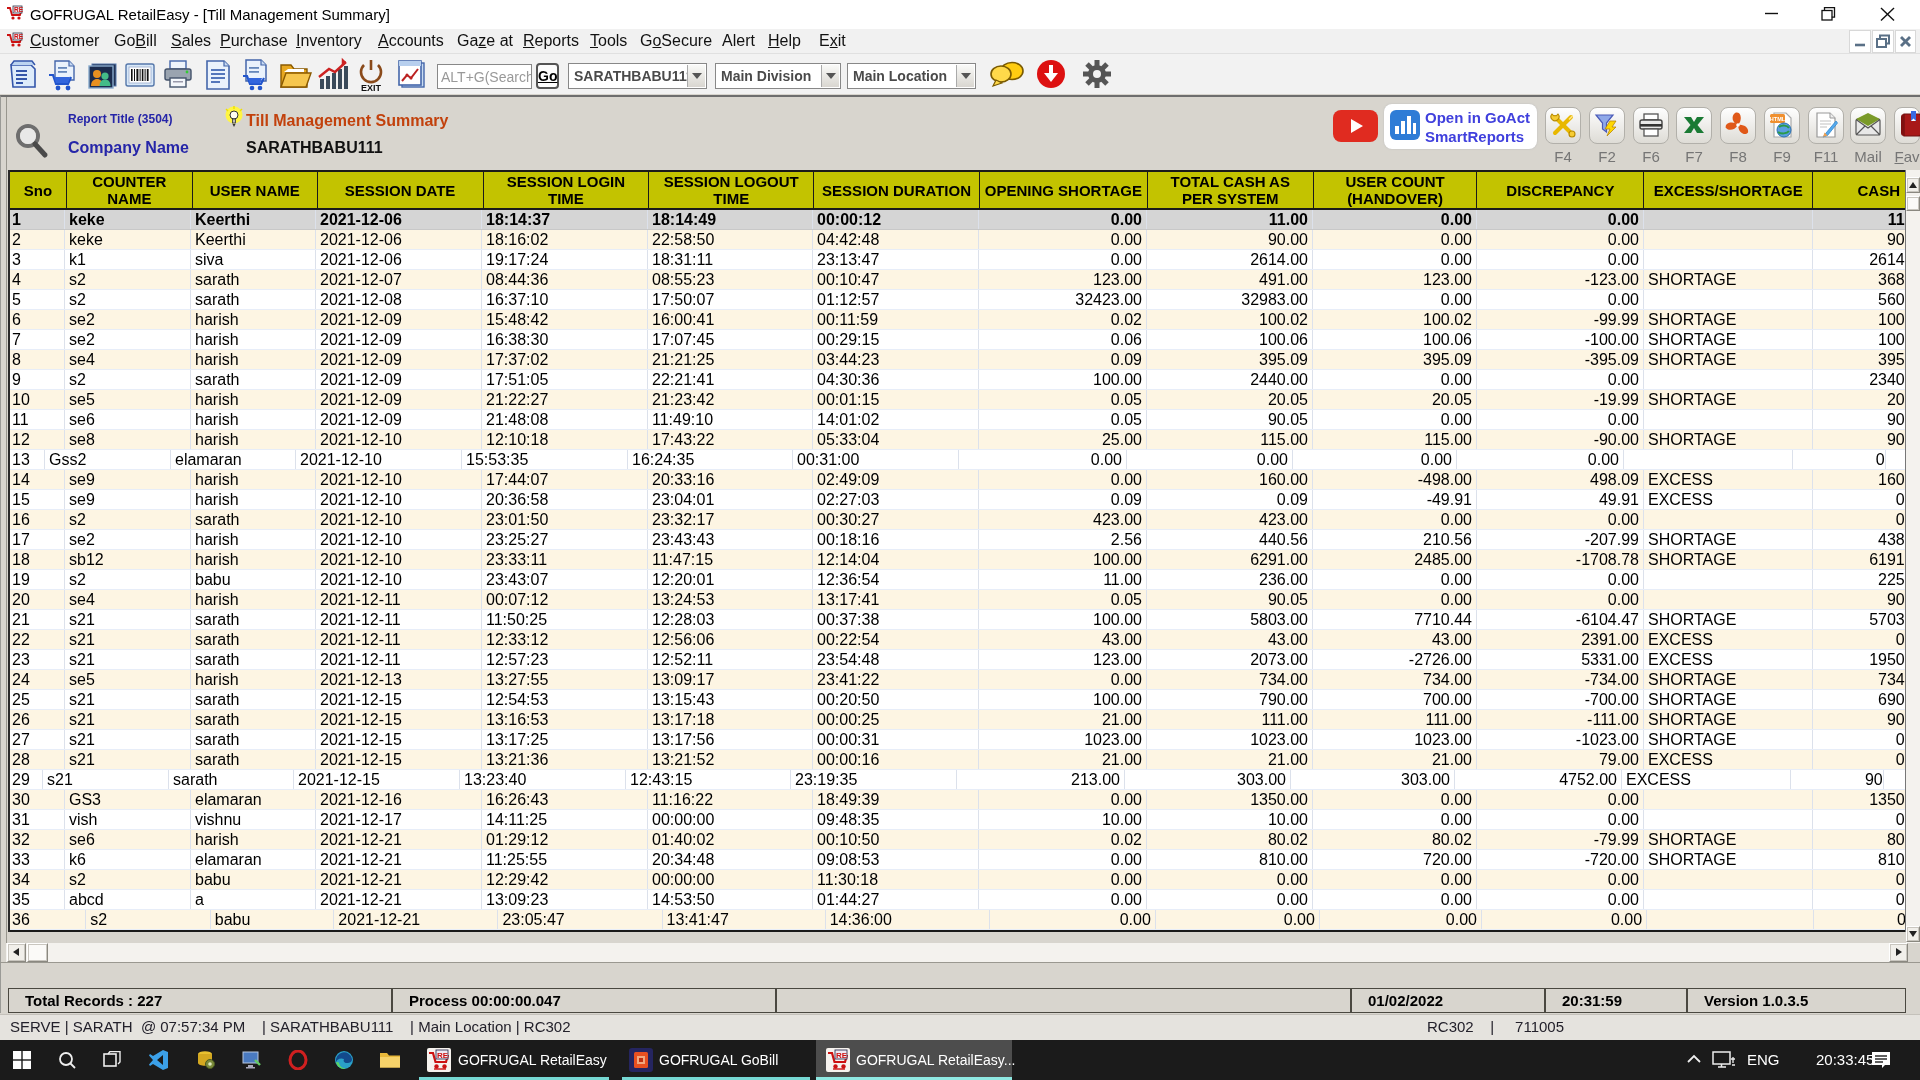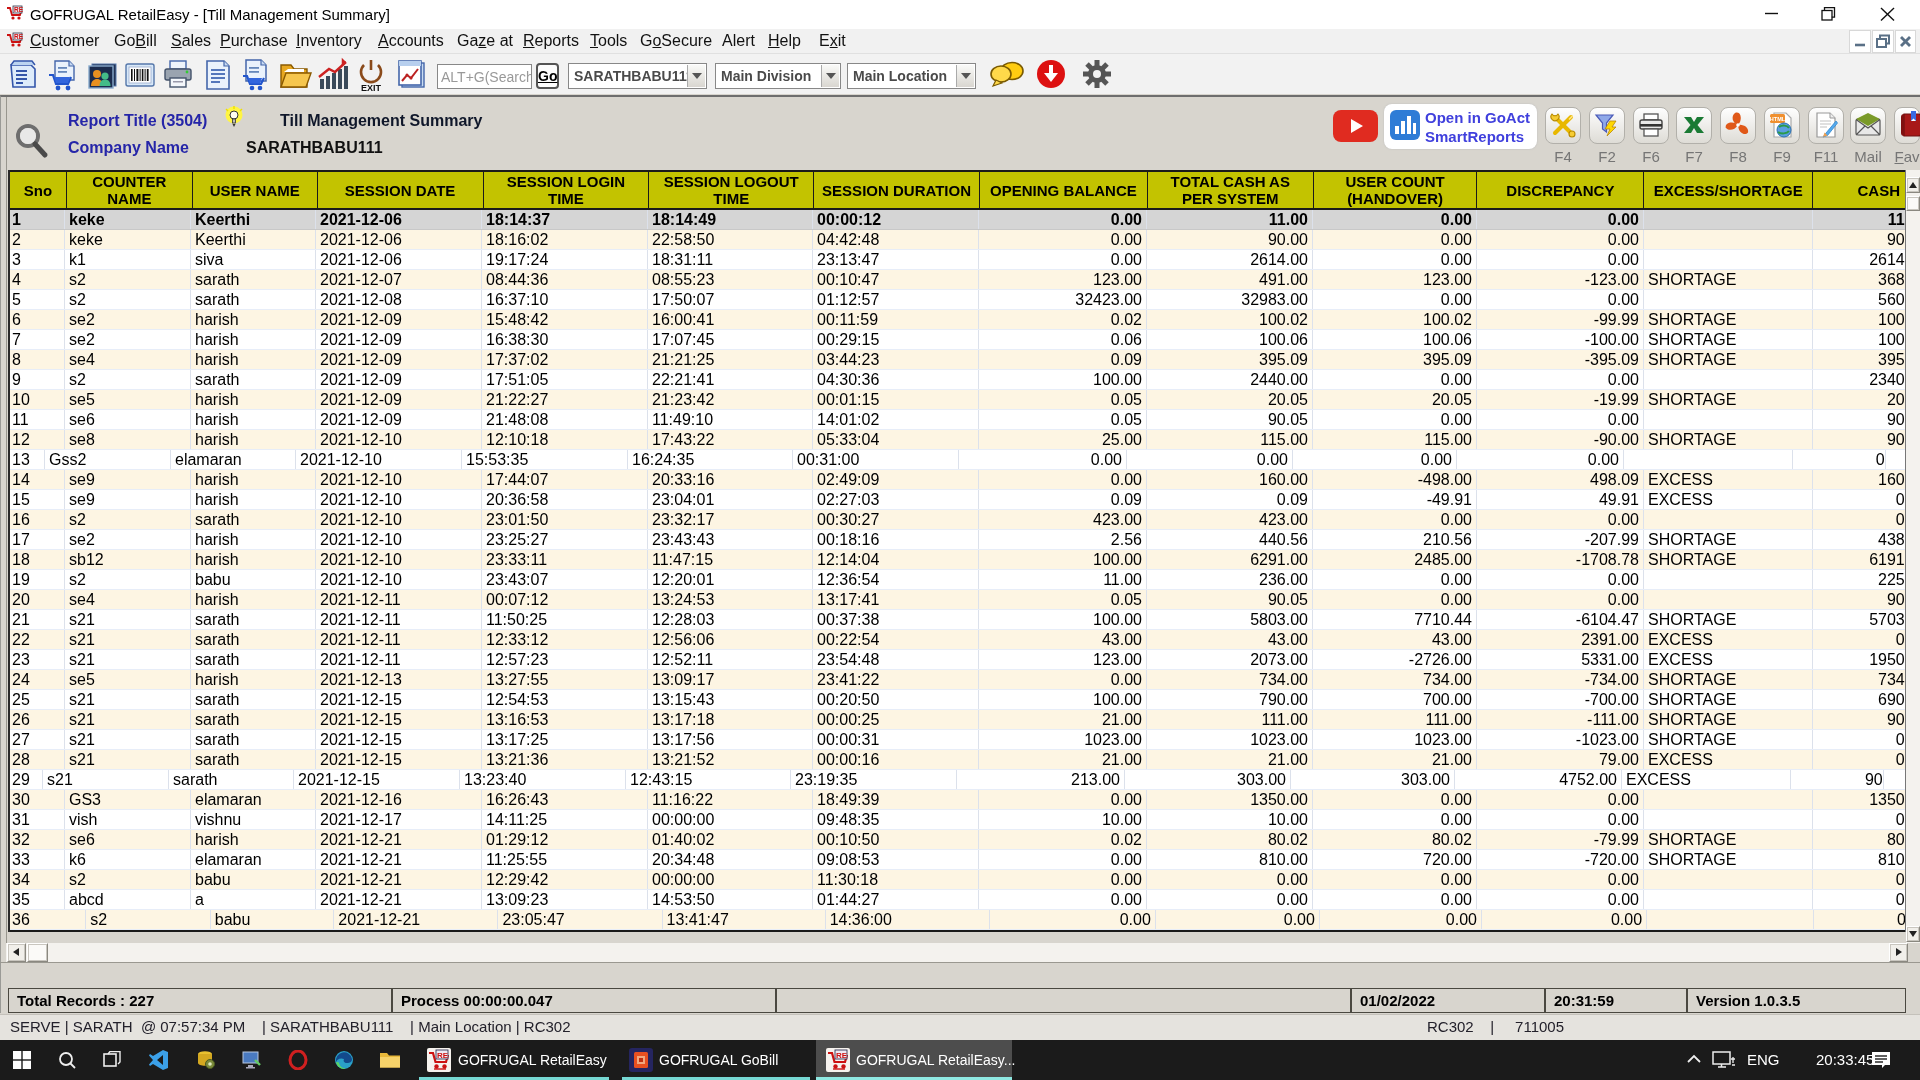--- a/index.html
+++ b/index.html
@@ -28,21 +28,21 @@
 .drow.odd { background:#FDF5E3; }
 .drow.sel { background:#D5D5D5; font-weight:bold; border-bottom:1px solid #c8c8c8;}
 .dc { border-right:1px solid #DCE1EB; font-size:16px; line-height:19px; color:#000; white-space:nowrap; overflow:hidden; padding:0 4px; }
 .num { text-align:right; }
 .cash { padding:0; }
 .cash > div { width:114px; text-align:right; }
 
 .sbtn { position:absolute; background:#F1EFEA; border:1px solid #FFF; border-right-color:#8a8880; border-bottom-color:#8a8880; box-shadow:inset 0 0 0 1px #c9c6bf; }
 .arrow { position:absolute; width:0; height:0; }
 
-.sbox { position:absolute; top:988px; height:25px; border:1px solid #4A4840; background:#D8D5CE; font-size:15px; font-weight:bold; color:#000; line-height:23px; padding-left:8px; white-space:nowrap; overflow:hidden;}
+.sbox { position:absolute; top:988px; height:25px; border:1px solid #4A4840; background:#D8D5CE; font-size:15px; font-weight:bold; color:#000; line-height:23px; padding-left:16px; white-space:nowrap; overflow:hidden;}
 #status2 { left:0; top:1014px; width:1920px; height:26px; background:#E5E3DE; border-top:1px solid #c4c1ba; }
 
 #taskbar { left:0; top:1040px; width:1920px; height:40px; background:#1B1B1B; }
 .tbtn { position:absolute; top:1040px; height:40px; color:#FFF; font-size:15px; }
 .cyan { position:absolute; top:1077px; height:3px; background:#76D8D3; }
 </style></head>
 <body>
 
 <div class="abs" id="titlebar"></div>
 <svg class="abs" style="left:6px;top:5px" width="18" height="18" viewBox="0 0 18 18">
@@ -231,33 +231,33 @@
       </g>
 <circle cx="18" cy="18" r="4" fill="#F2F2F2"></circle>
 </svg>
 </div>
 <div class="abs" id="panel"></div>
 <svg class="abs" style="left:13px;top:122px" width="36" height="40" viewBox="0 0 36 40">
 <circle cx="15" cy="14" r="10" fill="none" stroke="#6E6E6E" stroke-width="4"></circle>
 <circle cx="15" cy="14" r="8" fill="#E8E8E8"></circle>
 <line x1="22" y1="22" x2="32" y2="33" stroke="#4A4A4A" stroke-width="5" stroke-linecap="round"></line>
 </svg>
-<div class="abs blue" style="left:68px;top:112px;font-size:16px;">Report Title (3504)</div>
+<div class="abs blue" style="left:68px;top:112px;font-size:12px;">Report Title (3504)</div>
 <svg class="abs" style="left:224px;top:106px" width="20" height="24" viewBox="0 0 20 24">
 <circle cx="10" cy="9" r="8.5" fill="#FFF544"></circle>
 <g stroke="#EEE000" stroke-width="1.5">
       <line x1="10" y1="0" x2="10" y2="3"></line>
       <line x1="2" y1="3" x2="4" y2="5"></line>
       <line x1="18" y1="3" x2="16" y2="5"></line>
     </g>
 <circle cx="10" cy="9" r="4" fill="#FFFDF0" stroke="#333" stroke-width="1"></circle>
 <rect x="8.5" y="13" width="3" height="4" fill="#BBB" stroke="#333" stroke-width="0.8"></rect>
 <path d="M8.5 18 l1.5 3 l1.5 -3" fill="#333"></path>
 </svg>
-<div class="abs" style="left:246px;top:112px;font-size:16px;font-weight:bold;color:#0f172a;margin-left:34px;">Till Management Summary</div>
+<div class="abs" style="left:246px;top:112px;font-size:16px;font-weight:bold;color:#c2410c;">Till Management Summary</div>
 <div class="abs blue" style="left:68px;top:139px;font-size:16px;">Company Name</div>
 <div class="abs" style="left:246px;top:139px;font-size:16px;font-weight:bold;color:#111;">SARATHBABU111</div>
 <svg class="abs" style="left:1333px;top:110px" width="45" height="32" viewBox="0 0 45 32">
 <rect x="0" y="0" width="45" height="32" rx="8" fill="#E02B20"></rect>
 <path d="M18 9 L30 16 L18 23 z" fill="#FFF"></path>
 </svg>
 <div class="abs" style="left:1384px;top:104px;width:153px;height:45px;background:#FFF;border-radius:8px;box-shadow:0 0 2px #bbb;"></div>
 <svg class="abs" style="left:1390px;top:110px" width="30" height="30" viewBox="0 0 30 30">
 <rect x="0" y="0" width="30" height="30" rx="6" fill="#2E7CD6"></rect>
 <g fill="#FFF">
@@ -351,21 +351,21 @@
 
 <div class="abs" id="grid">
     <div class="hrow">
       <div class="hc" style="width:57px;">Sno</div>
       <div class="hc" style="width:126px;">COUNTER<br>NAME</div>
       <div class="hc" style="width:125px;">USER NAME</div>
       <div class="hc" style="width:166px;">SESSION DATE</div>
       <div class="hc" style="width:166px;">SESSION LOGIN<br>TIME</div>
       <div class="hc" style="width:165px;">SESSION LOGOUT<br>TIME</div>
       <div class="hc" style="width:166px;">SESSION DURATION</div>
-      <div class="hc" style="width:168px;">OPENING BALANCE</div>
+      <div class="hc" style="width:168px;">OPENING SHORTAGE</div>
       <div class="hc" style="width:166px;">TOTAL CASH AS<br>PER SYSTEM</div>
       <div class="hc" style="width:164px;">USER COUNT<br>(HANDOVER)</div>
       <div class="hc" style="width:167px;">DISCREPANCY</div>
       <div class="hc" style="width:169px;">EXCESS/SHORTAGE</div>
       <div class="hc" style="width:93px;justify-content:flex-end;padding-right:5px;">CASH</div>
     </div>
     <div class="drow sel">
       <div class="dc" style="width:57px">1</div>
       <div class="dc" style="width:126px">keke</div>
       <div class="dc" style="width:125px">Keerthi</div>

